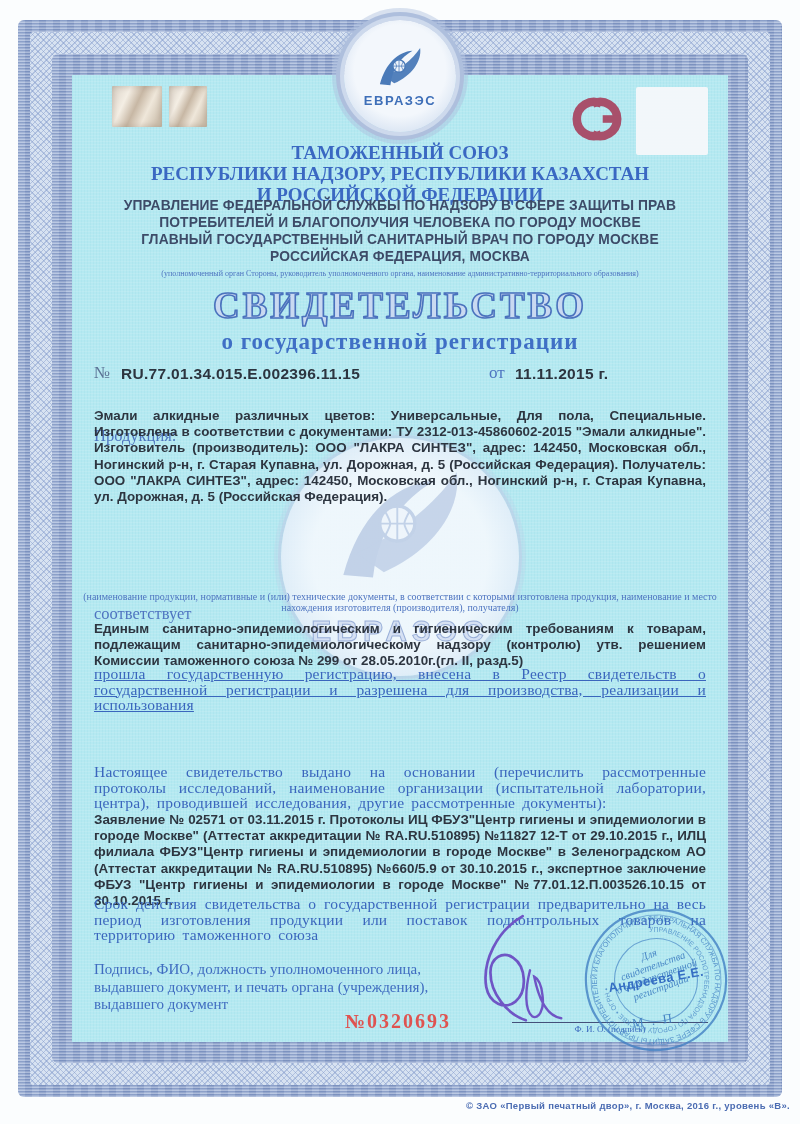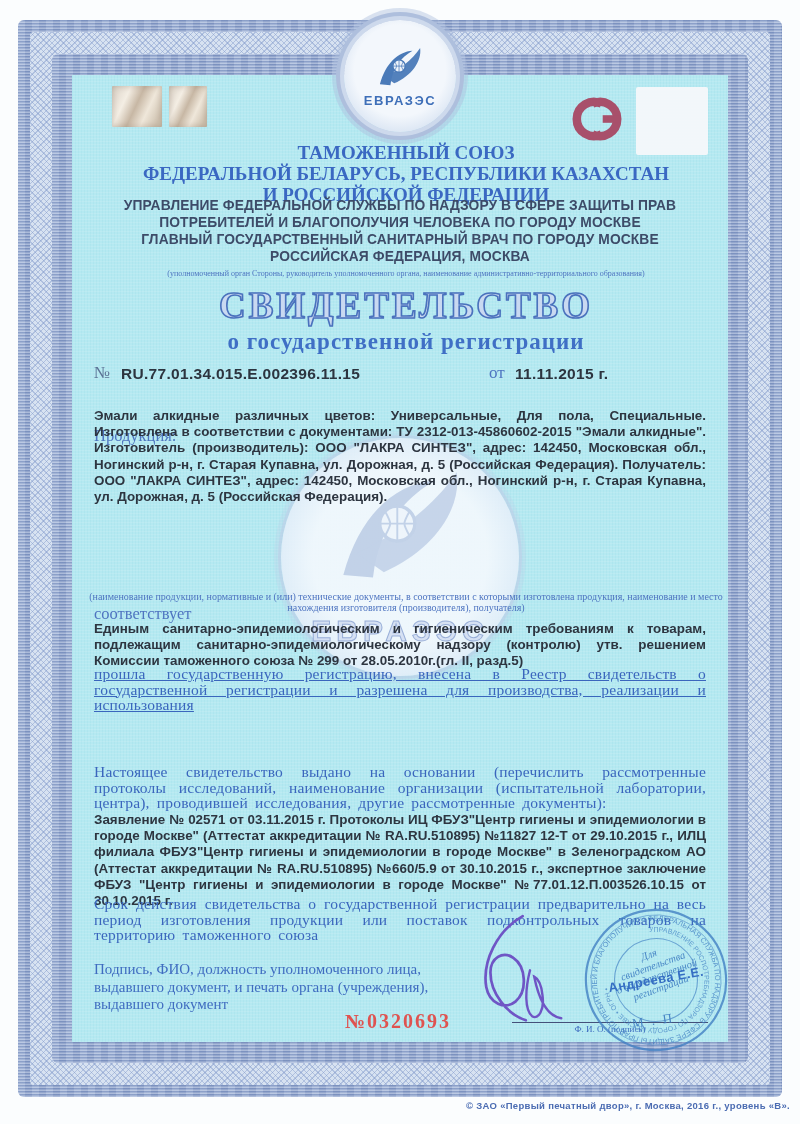--- a/index.html
+++ b/index.html
@@ -42,21 +42,21 @@
   .watermark{position:absolute;left:281px;top:438px;width:238px;height:238px;border-radius:50%;z-index:1;
     background:radial-gradient(circle, rgba(243,248,253,.92) 52%, rgba(224,234,248,.85) 78%, rgba(203,218,240,.55) 100%);
     box-shadow:0 0 0 3px rgba(190,205,232,.55), 0 0 0 7px rgba(190,205,232,.25);
     display:flex;flex-direction:column;align-items:center;justify-content:flex-end;}
   .wm-label{font:700 30px "Liberation Sans",sans-serif;letter-spacing:5px;margin-bottom:28px;
     color:rgba(205,218,240,.75);-webkit-text-stroke:1px rgba(130,155,205,.75);}
   .wm-swoosh{position:absolute;top:26px;left:38px;opacity:.55;}
 
   
   .abs{position:absolute;z-index:2;}
-  .ctr{left:72px;width:656px;text-align:center;margin-left:6px;}
+  .ctr{left:72px;width:656px;text-align:center;}
   .serif-head{font:700 19px/21px "Liberation Serif",serif;color:#3a68c2;}
   .sans-head{font:700 13.8px/17px "Liberation Sans",sans-serif;color:#3d4b68;letter-spacing:.1px;}
   .tiny-note{font:400 8px "Liberation Serif",serif;color:#4e74c0;}
   .big-title{font:700 37px "Liberation Serif",serif;letter-spacing:3px;color:#c9d9f1;
     -webkit-text-stroke:1.6px #4a72bd;text-shadow:0 0 1px #4a72bd;}
   .sub-title{font:700 23px "Liberation Serif",serif;color:#3f6fc5;letter-spacing:1px;}
   .lbl-serif{font:400 16.5px "Liberation Serif",serif;color:#4e74c0;}
   .typed{font:700 13.4px/16.2px "Liberation Sans",sans-serif;color:#2d3540;text-align:justify;}
   .serif-par{font:400 15.5px/15.5px "Liberation Serif",serif;color:#3a66bd;text-align:justify;word-spacing:3px;letter-spacing:.2px;}
   .reg-lab{font:400 17px "Liberation Serif",serif;color:#5c7396;}
@@ -116,21 +116,21 @@
 
   <div class="white-patch"></div>
   <svg class="se-mono" width="78" height="58" viewBox="0 0 82 58">
     <path d="M46 13 A18 18 0 1 0 46 45" fill="none" stroke="#a8506b" stroke-width="9"></path>
     <path d="M36 13 A18 18 0 1 1 36 45" fill="none" stroke="#a8506b" stroke-width="9"></path>
     <line x1="47" y1="29" x2="66" y2="29" stroke="#a8506b" stroke-width="8"></line>
   </svg>
 
   <div class="abs ctr serif-head" style="top:142px;">
     <div>ТАМОЖЕННЫЙ СОЮЗ</div>
-    <div>ФЕДЕРАЛЬНОЙ БЕЛАРУСЬ, РЕСПУБЛИКИ КАЗАХСТАН</div>
+    <div>РЕСПУБЛИКИ НАДЗОРУ, РЕСПУБЛИКИ КАЗАХСТАН</div>
     <div>И РОССИЙСКОЙ ФЕДЕРАЦИИ</div>
   </div>
   <div class="abs sans-head" style="top:197px;left:90px;width:620px;text-align:center;">
     <div>УПРАВЛЕНИЕ ФЕДЕРАЛЬНОЙ СЛУЖБЫ ПО НАДЗОРУ В СФЕРЕ ЗАЩИТЫ ПРАВ ПОТРЕБИТЕЛЕЙ И БЛАГОПОЛУЧИЯ ЧЕЛОВЕКА ПО ГОРОДУ МОСКВЕ</div>
     <div>ГЛАВНЫЙ ГОСУДАРСТВЕННЫЙ САНИТАРНЫЙ ВРАЧ ПО ГОРОДУ МОСКВЕ</div>
     <div>РОССИЙСКАЯ ФЕДЕРАЦИЯ, МОСКВА</div>
   </div>
   <div class="abs ctr tiny-note" style="top:269px;">(уполномоченный орган Стороны, руководитель уполномоченного органа, наименование административно-территориального образования)</div>
 
   <div class="abs ctr big-title" style="top:284px;">СВИДЕТЕЛЬСТВО</div>

